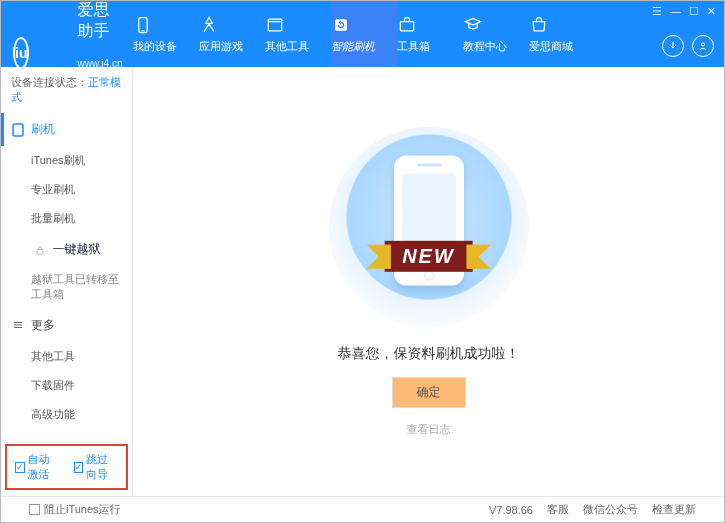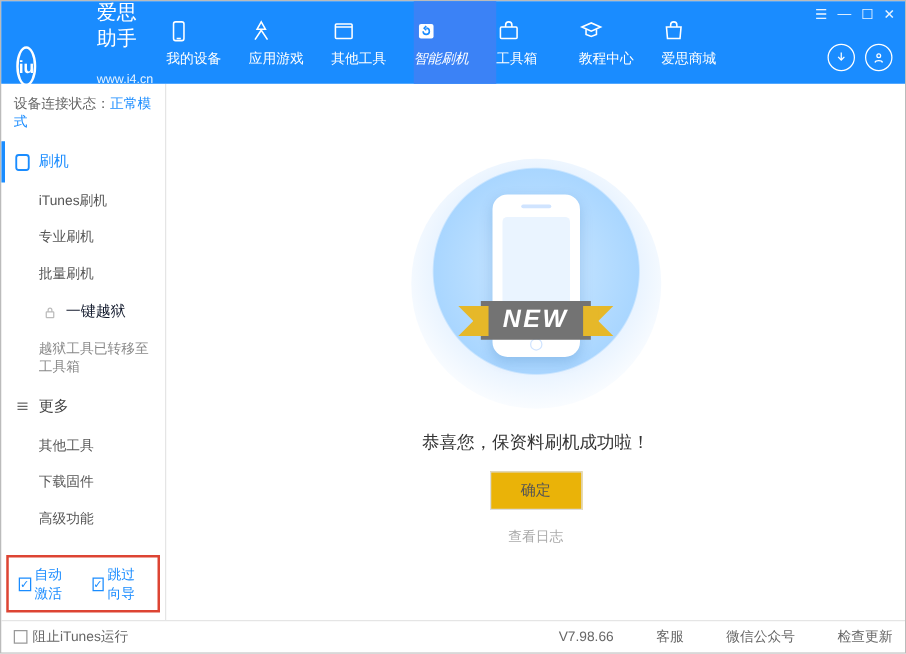--- a/index.html
+++ b/index.html
@@ -46,30 +46,30 @@
 
 
 .main { flex: 1; display: flex; flex-direction: column; align-items: center; justify-content: center; position: relative; }
 .illus { position: relative; width: 200px; height: 200px; }
 .illus .bg-circle { position: absolute; inset: 0; background: radial-gradient(circle at 50% 45%, #cfe9ff 0%, #a9d6ff 55%, #eaf4ff 56%, #fff 80%); border-radius: 50%; }
 .illus .phone { position: absolute; left: 50%; top: 50%; transform: translate(-50%,-55%); width: 70px; height: 130px; background: #fff; border-radius: 12px; box-shadow: 0 4px 10px rgba(0,80,160,.2); }
 .illus .phone::before { content: ""; position: absolute; top: 8px; left: 50%; transform: translateX(-50%); width: 24px; height: 3px; background: #d0e4ff; border-radius: 2px; }
 .illus .phone::after { content: ""; position: absolute; top: 18px; left: 8px; right: 8px; bottom: 18px; background: #eaf4ff; border-radius: 4px; }
 .illus .phone .home { position: absolute; bottom: 5px; left: 50%; transform: translateX(-50%); width: 10px; height: 10px; border: 1.5px solid #d0e4ff; border-radius: 50%; }
 .ribbon { position: absolute; left: 50%; top: 60%; transform: translate(-50%,-20%); }
-.ribbon .banner { background: #737373; color: #fff; font-weight: 900; font-size: 20px; letter-spacing: 2px; padding: 4px 18px; position: relative; font-style: italic; }
+.ribbon .banner { background: #7f1d1d; color: #fff; font-weight: 900; font-size: 20px; letter-spacing: 2px; padding: 4px 18px; position: relative; font-style: italic; }
 .ribbon .banner::before, .ribbon .banner::after { content: ""; position: absolute; top: 4px; width: 0; height: 0; border: 12px solid #e6b829; }
 .ribbon .banner::before { left: -18px; border-left-color: transparent; }
 .ribbon .banner::after { right: -18px; border-right-color: transparent; }
 .success-text { margin-top: 18px; font-size: 14px; color: #333; }
-.confirm-btn { margin-top: 14px; padding: 6px 24px; border: 1px solid #ddd; background: #eab308; color: #555; cursor: pointer; font-size: 12px; }
+.confirm-btn { margin-top: 14px; padding: 6px 24px; border: 1px solid #ddd; background: #fdba74; color: #555; cursor: pointer; font-size: 12px; }
 .log-link { margin-top: 14px; font-size: 11px; color: #aaa; cursor: pointer; }
 
 
-.footer { height: 26px; border-top: 1px solid #e5e5e5; display: flex; align-items: center; padding: 0 10px; font-size: 11px; color: #666; gap: 20px; }
+.footer { height: 26px; border-top: 1px solid #e5e5e5; display: flex; align-items: center; padding: 0 28px; font-size: 11px; color: #666; }
 .footer .left { display: flex; align-items: center; gap: 4px; }
 .footer .chk2 { width: 11px; height: 11px; border: 1px solid #999; display: inline-block; }
 .footer .spacer { flex: 1; }
 .footer .r { margin-left: 14px; cursor: pointer; }
 </style>
 </head>
 <body>
 
 <div class="app">
 

